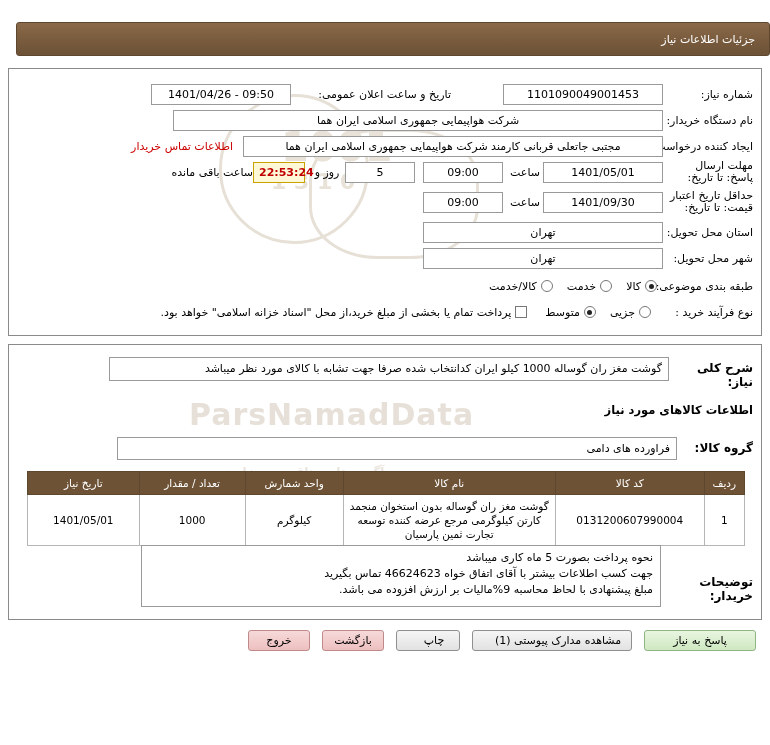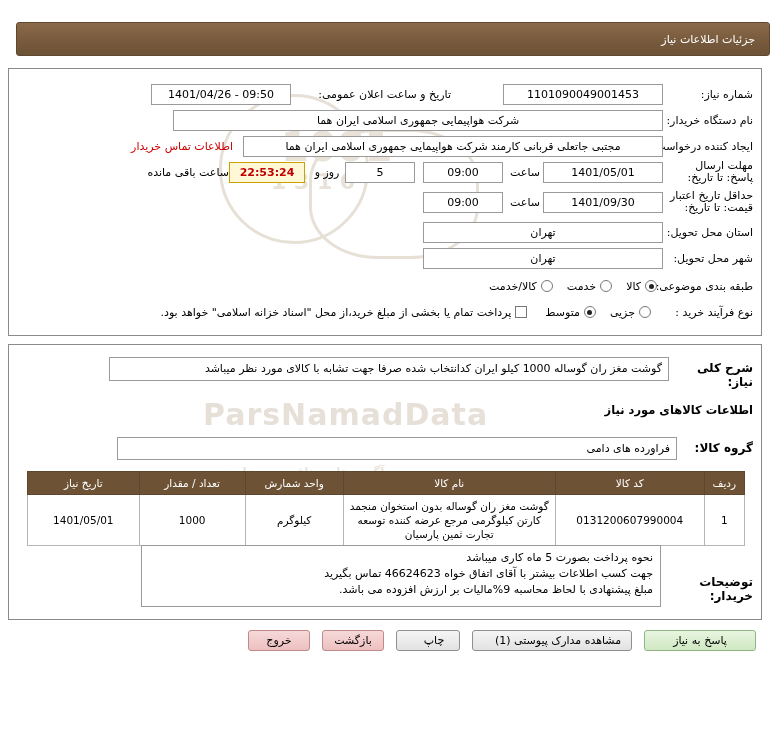--- a/index.html
+++ b/index.html
@@ -40,21 +40,21 @@
     position: absolute; left: 0; top: 0; width: 100%; height: 100%;
     overflow: hidden; pointer-events: none; z-index: 0;
   }
   .wm-text {
     position: absolute;
     color: #d9d2c8;
     font-weight: bold;
     white-space: nowrap;
     opacity: 0.75;
   }
-  .wm-main { left: 194px; top: 52px; font-size: 30px; letter-spacing: 1px; color:#ded6cb; }
+  .wm-main { left: 180px; top: 52px; font-size: 30px; letter-spacing: 1px; color:#ded6cb; }
   .wm-sub  { left: 150px; top: 92px; font-size: 12px; color: #e2dbd1; letter-spacing: 3px; }
   .wm-sub2 { left: 215px; top: 120px; font-size: 12px; color: #e2dbd1; letter-spacing: 2px; }
   .wm-circ {
     position: absolute; border: 3px solid #e6e0d6; border-radius: 50%;
   }
   .wm-num {
     position: absolute; font-size: 40px; font-weight: bold; color: #e8e2d8;
   }
 
   
@@ -204,21 +204,21 @@
       <div class="linklabel" style="margin-right:10px;">اطلاعات تماس خریدار</div>
     </div>
 
     <div class="frow" style="top:92px; right:8px;">
       <div class="flabel" style="width:90px; text-align:right; line-height:12px; white-space:normal;">مهلت ارسال پاسخ: تا تاریخ:</div>
       <div class="finput ltr" style="width:120px;">1401/05/01</div>
       <div class="flabel" style="width:40px; text-align:center;">ساعت</div>
       <div class="finput ltr" style="width:80px;">09:00</div>
       <div class="finput ltr" style="width:70px; margin-right:8px;">5</div>
       <div class="flabel" style="width:40px; text-align:center;">روز و</div>
-      <div class="timer" style="width:76px;">22:53:24</div>
+      <div class="timer" style="width:52px;">22:53:24</div>
       <div class="flabel" style="width:92px; text-align:right;">ساعت باقی مانده</div>
     </div>
 
     <div class="frow" style="top:122px; right:8px;">
       <div class="flabel" style="width:90px; text-align:right; line-height:12px; white-space:normal;">حداقل تاریخ اعتبار قیمت: تا تاریخ:</div>
       <div class="finput ltr" style="width:120px;">1401/09/30</div>
       <div class="flabel" style="width:40px; text-align:center;">ساعت</div>
       <div class="finput ltr" style="width:80px;">09:00</div>
     </div>
 

